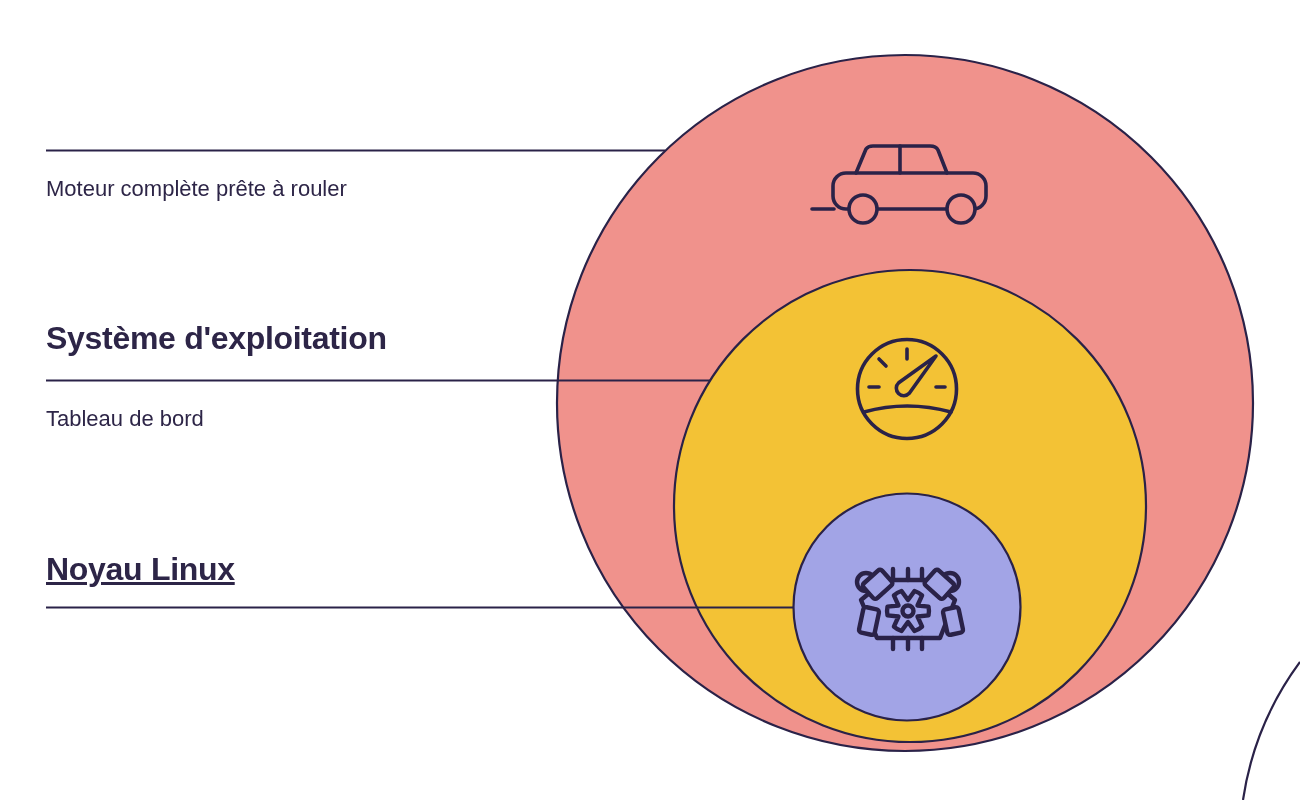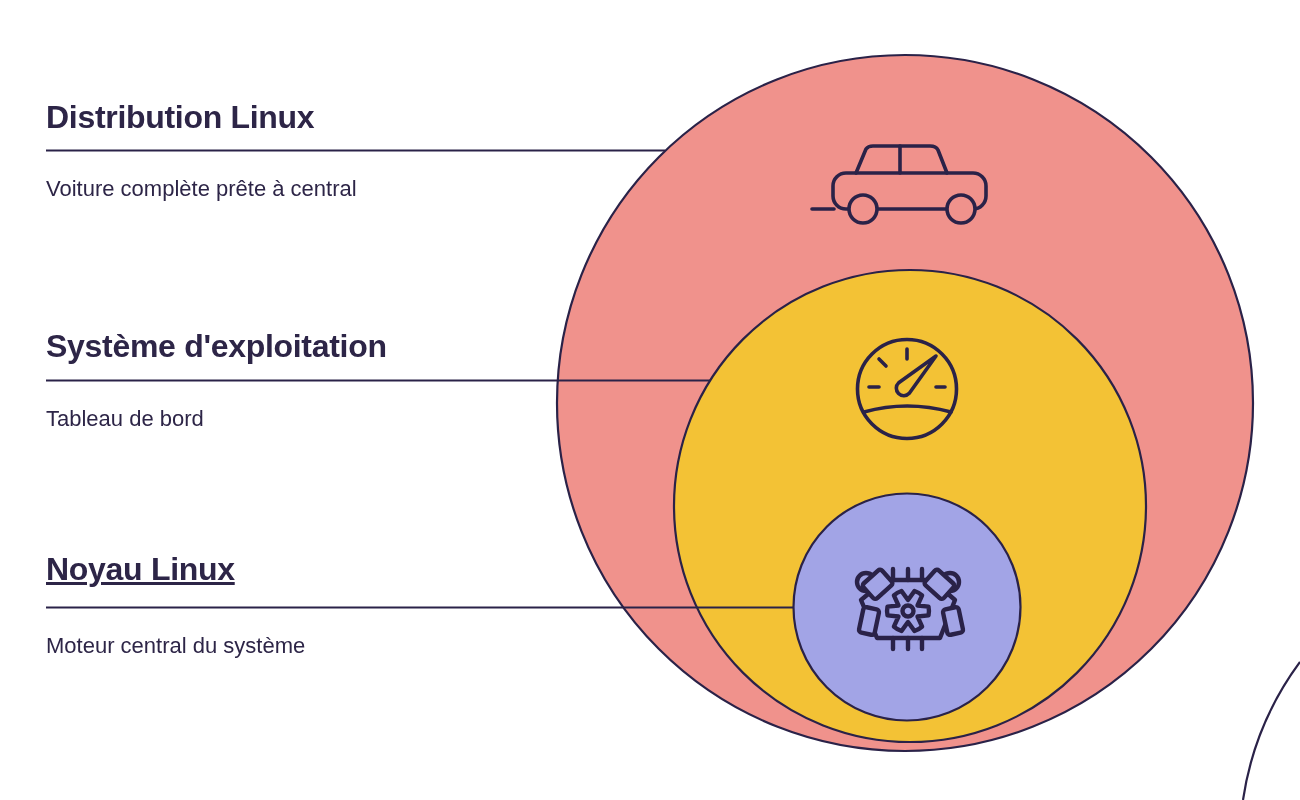--- a/index.html
+++ b/index.html
@@ -21,21 +21,21 @@
     position:absolute; left:46px; margin:0;
     color:#2D2547; font-size:32px; font-weight:700;
     letter-spacing:-0.3px; line-height:1.1; white-space:nowrap;
   }
   .label-desc {
     position:absolute; left:46px; margin:0;
     color:#2D2547; font-size:22px; line-height:29px; white-space:nowrap;
   }
   .label-desc span { display:block; }
   .t1 { top:100px; } .d1 { top:174px; }
-  .t2 { top:329px; } .d2 { top:404px; }
+  .t2 { top:321px; } .d2 { top:404px; }
   .t3 { top:552px;text-decoration:underline; } .d3 { top:631px; }
 </style>
 </head>
 <body>
 
 <div class="stage">
 
   <svg class="canvas" width="1300" height="800" viewBox="0 0 1300 800">
 
     <circle class="ring" cx="905" cy="403" r="348" fill="#F0928C"></circle>
@@ -82,28 +82,24 @@
       </g>
       <g transform="translate(45,10) rotate(-12)">
         <rect x="-8" y="-13" width="16" height="26" rx="3" fill="#A2A4E6"></rect>
       </g>
       <path d="M-15 -31 V-42 M0 -31 V-42 M14 -31 V-42 M-15 27 V38 M0 27 V38 M14 27 V38"></path>
       <path d="M9.5 -5.5 L20.5 -4.4 A21 21 0 0 1 20.5 4.4 L9.5 5.5 L14.1 15.6 A21 21 0 0 1 6.5 20 L0 11 L-6.5 20 A21 21 0 0 1 -14.1 15.6 L-9.5 5.5 L-20.5 4.4 A21 21 0 0 1 -20.5 -4.4 L-9.5 -5.5 L-14.1 -15.6 A21 21 0 0 1 -6.5 -20 L0 -11 L6.5 -20 A21 21 0 0 1 14.1 -15.6 Z"></path>
       <circle cx="0" cy="0" r="5.5"></circle>
     </g>
   </svg>
 
-  <h2 class="label-title t1">Distribution Linux</h2>
   <p class="label-desc d1">
-    <span>Voiture complète prête à central</span>
+    <span>Moteur complète prête à rouler</span>
   </p>
 
   <h2 class="label-title t2">Système d'exploitation</h2>
   <p class="label-desc d2">
     <span>Tableau de bord</span>
   </p>
 
   <h2 class="label-title t3">Noyau Linux</h2>
-  <p class="label-desc d3">
-    <span>Moteur central du système</span>
-  </p>
 
 </div>
 
 </body></html>

